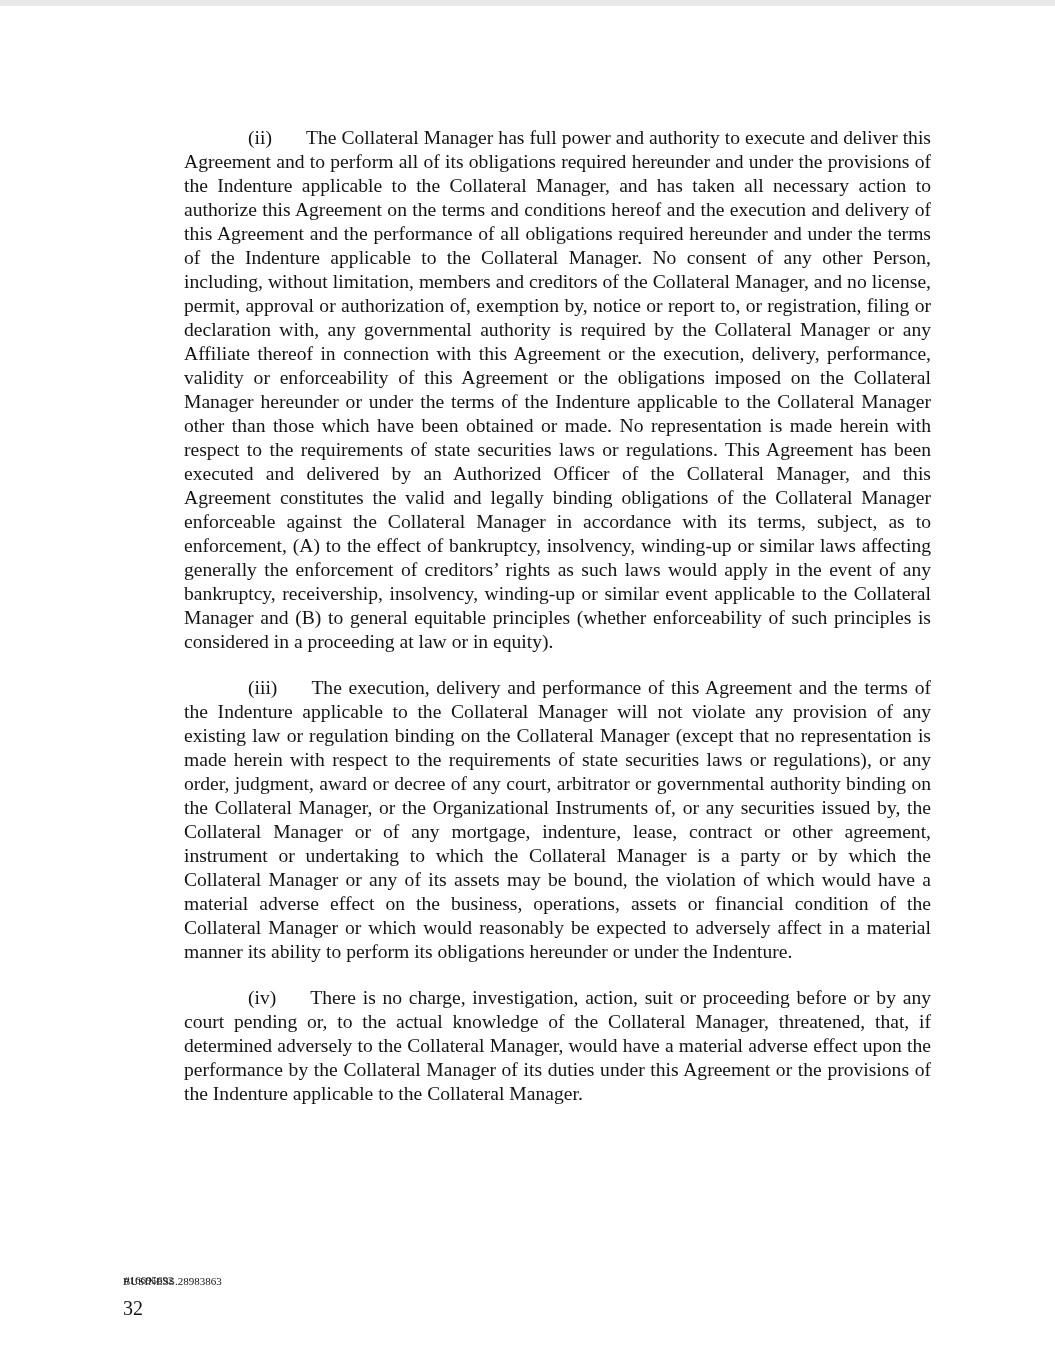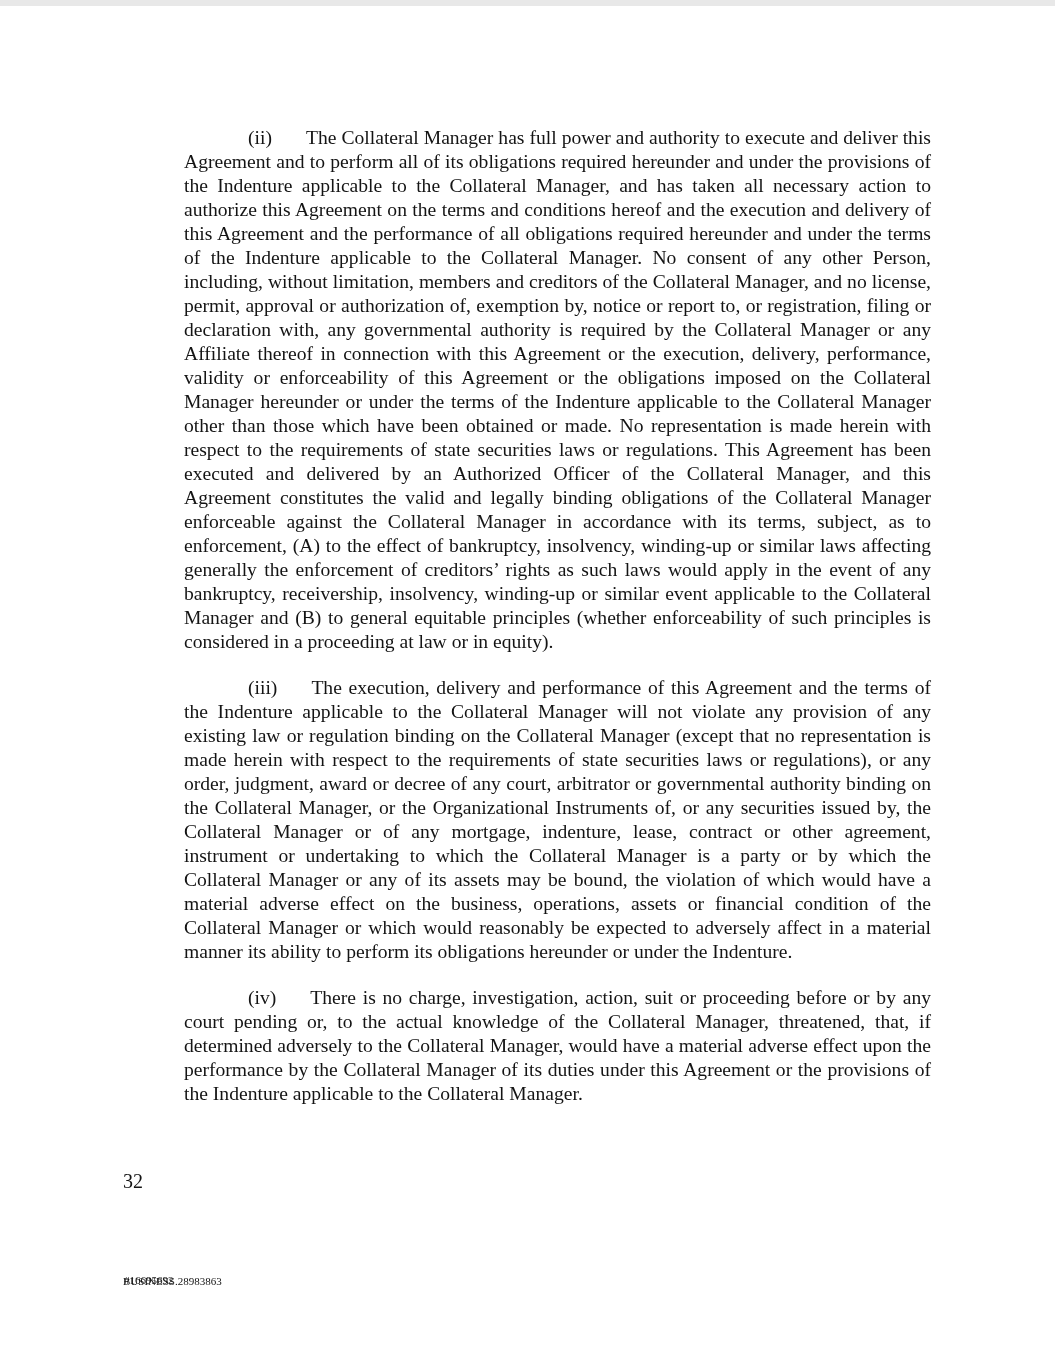--- a/index.html
+++ b/index.html
@@ -30,21 +30,21 @@
     text-align: justify;
     text-indent: 64px;
   }
   .tabgap {
     display: inline-block;
     width: 34px;
   }
   .page-number {
     position: absolute;
     left: 123px;
-    top: 1163px;
+    top: 1290px;
     font-size: 20px;
     line-height: 24px;
   }
   .footer-id {
     position: absolute;
     left: 123px;
     top: 1266px;
     width: 300px;
     height: 20px;
     font-size: 11px;

